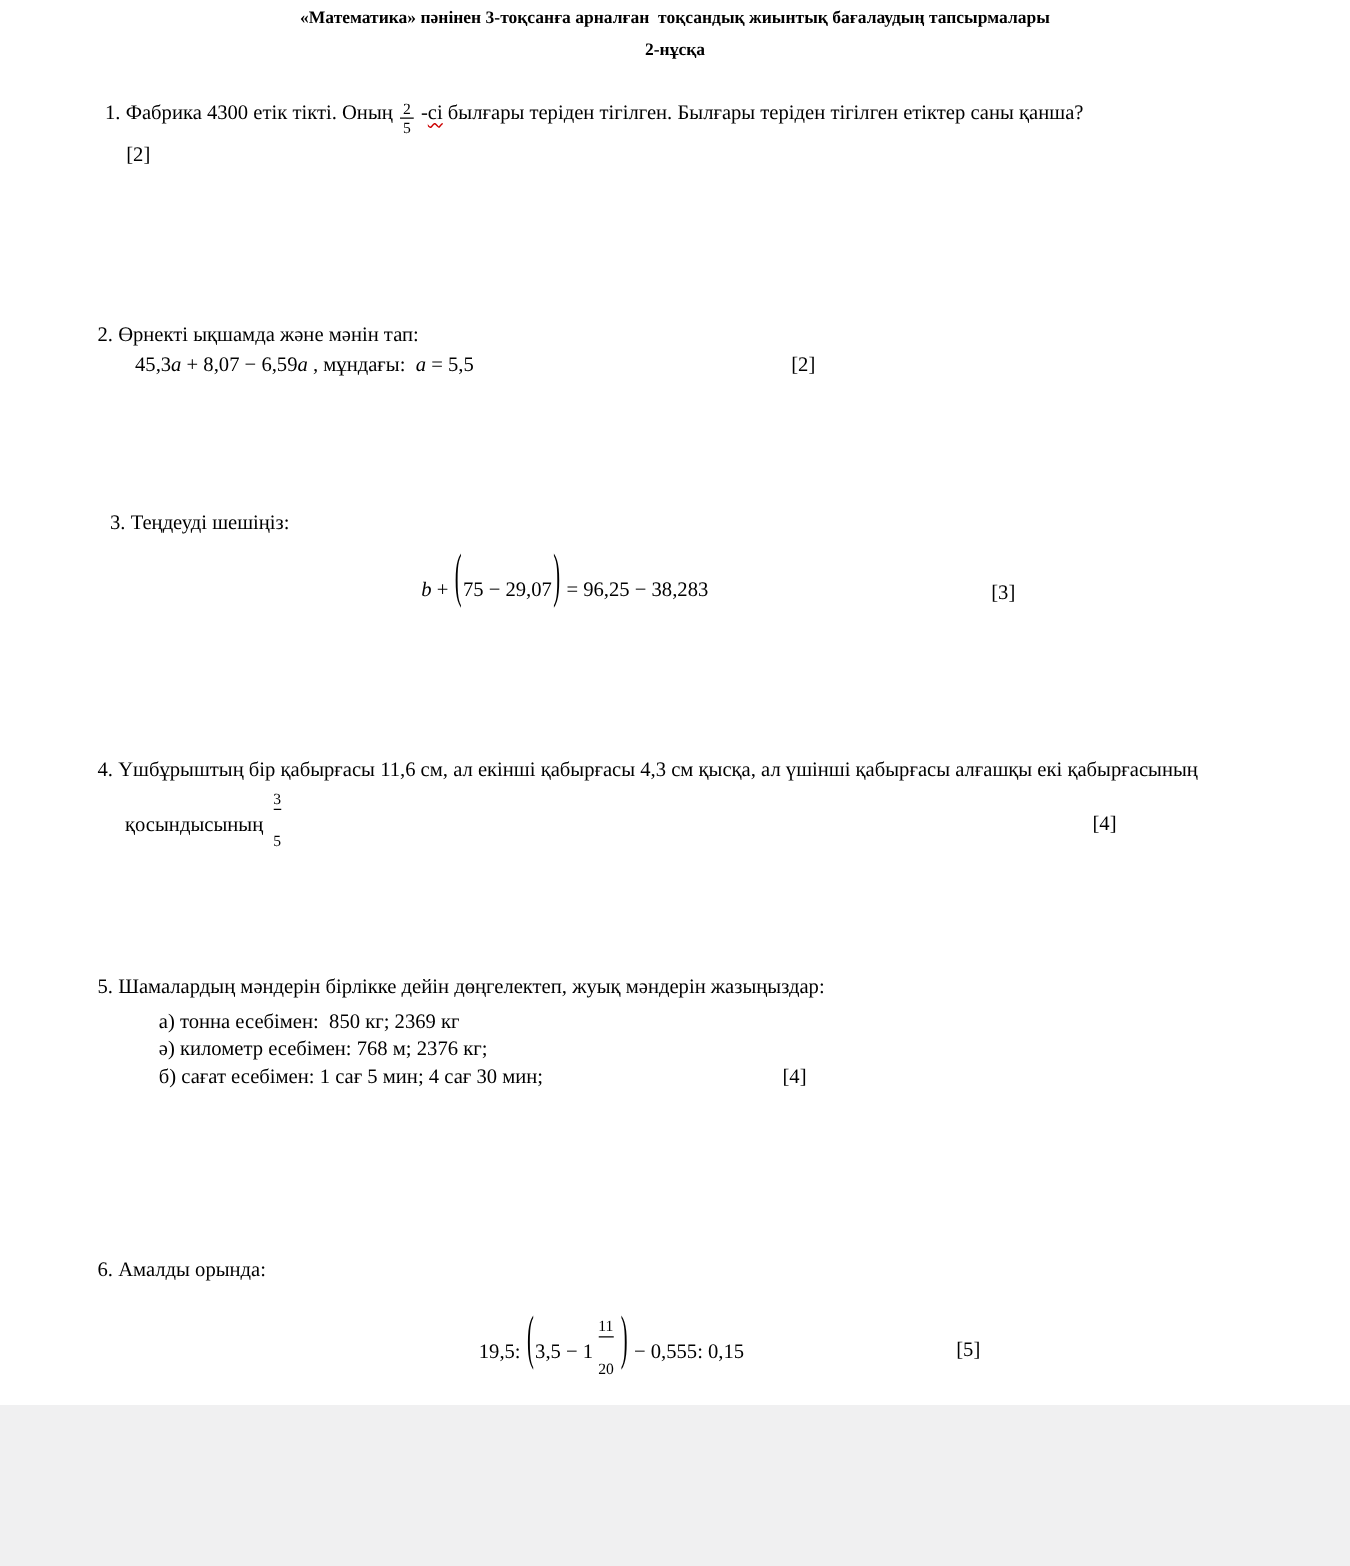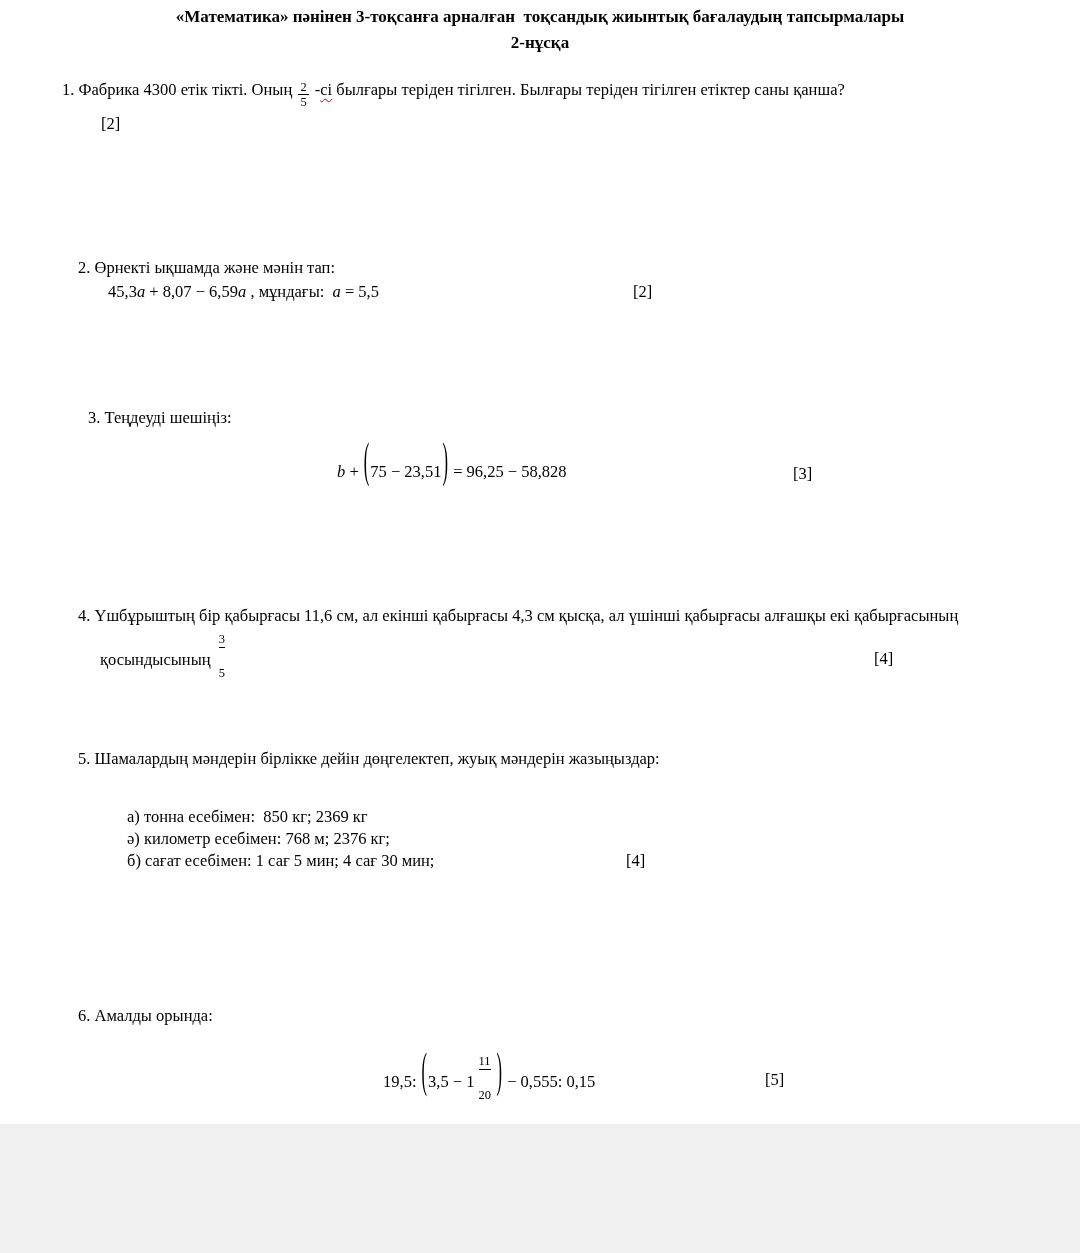--- a/index.html
+++ b/index.html
@@ -11,21 +11,21 @@
     font-family: "Liberation Serif", serif;
     color: #000000;
     overflow: hidden;
   }
   .abs { position: absolute; }
   .line { white-space: pre; font-size: 16.5px; line-height: 20px; }
   .title {
     left: 0; width: 1080px;
     text-align: center;
     font-weight: bold;
-    font-size: 17px;
+    font-size: 14px;
     white-space: pre;
   }
   .eq { white-space: pre; font-size: 16.5px; line-height: 20px; }
   .marks { white-space: pre; font-size: 16.5px; }
   .var { font-style: italic; }
 
   
   .vfrac {
     display: inline-block;
     text-align: center;
@@ -82,36 +82,36 @@
 </head>
 <body>
 
 <div class="screen">
 
   <div class="doc">
 
     <div class="abs title" style="top:7px">«Математика» пәнінен 3-тоқсанға арналған  тоқсандық жиынтық бағалаудың тапсырмалары</div>
     <div class="abs title" style="top:33px">2-нұсқа</div>
 
-    <div class="abs line" style="left:62px; top:80px"><span>1. Фабрика 4300 етік тікті. Оның </span><span class="vfrac"><span class="num">2</span><span class="den">5</span></span><span> -</span><span class="squiggle">сі</span><span> былғары теріден тігілген. Былғары теріден тігілген етіктер саны қанша?</span></div>
+    <div class="abs line" style="left:84px; top:80px"><span>1. Фабрика 4300 етік тікті. Оның </span><span class="vfrac"><span class="num">2</span><span class="den">5</span></span><span> -</span><span class="squiggle">сі</span><span> былғары теріден тігілген. Былғары теріден тігілген етіктер саны қанша?</span></div>
     <div class="abs marks" style="left:101px; top:114px">[2]</div>
 
     <div class="abs line" style="left:78px; top:258px">2. Өрнекті ықшамда және мәнін тап:</div>
     <div class="abs eq" style="left:108px; top:282px"><span>45,3</span><span class="var">a</span><span> + 8,07 − 6,59</span><span class="var">a</span><span> , мұндағы:  </span><span class="var">a</span><span> = 5,5</span></div>
     <div class="abs marks" style="left:633px; top:282px">[2]</div>
 
     <div class="abs line" style="left:88px; top:408px">3. Теңдеуді шешіңіз:</div>
-    <div class="abs eq" style="left:337px; top:462px"><span class="var">b</span><span> + </span><span class="bigparen">(</span><span>75 − 23,51</span><span class="bigparen">)</span><span> = 96,25 − 58,828</span></div>
+    <div class="abs eq" style="left:337px; top:462px"><span class="var">b</span><span> + </span><span class="bigparen">(</span><span>75 − 29,07</span><span class="bigparen">)</span><span> = 96,25 − 38,283</span></div>
     <div class="abs marks" style="left:793px; top:464px">[3]</div>
 
     <div class="abs line" style="left:78px; top:606px">4. Үшбұрыштың бір қабырғасы 11,6 см, ал екінші қабырғасы 4,3 см қысқа, ал үшінші қабырғасы алғашқы екі қабырғасының</div>
     <div class="abs line" style="left:100px; top:648px"><span>қосындысының </span><span class="sfrac"><span class="sf-num">3</span><span class="sf-den">5</span></span></div>
     <div class="abs marks" style="left:874px; top:649px">[4]</div>
 
-    <div class="abs line" style="left:78px; top:749px">5. Шамалардың мәндерін бірлікке дейін дөңгелектеп, жуық мәндерін жазыңыздар:</div>
+    <div class="abs line" style="left:78px; top:779px">5. Шамалардың мәндерін бірлікке дейін дөңгелектеп, жуық мәндерін жазыңыздар:</div>
     <div class="abs line" style="left:127px; top:807px">а) тонна есебімен:  850 кг; 2369 кг</div>
     <div class="abs line" style="left:127px; top:829px">ә) километр есебімен: 768 м; 2376 кг;</div>
     <div class="abs line" style="left:127px; top:851px">б) сағат есебімен: 1 сағ 5 мин; 4 сағ 30 мин;</div>
     <div class="abs marks" style="left:626px; top:851px">[4]</div>
 
     <div class="abs line" style="left:78px; top:1006px">6. Амалды орында:</div>
     <div class="abs eq" style="left:383px; top:1070px"><span>19,5: </span><span class="bigparen">(</span><span>3,5 − 1</span><span class="sfrac"><span class="sf-num">11</span><span class="sf-den">20</span></span><span class="bigparen">)</span><span> − 0,555: 0,15</span></div>
     <div class="abs marks" style="left:765px; top:1070px">[5]</div>
 
   </div>

